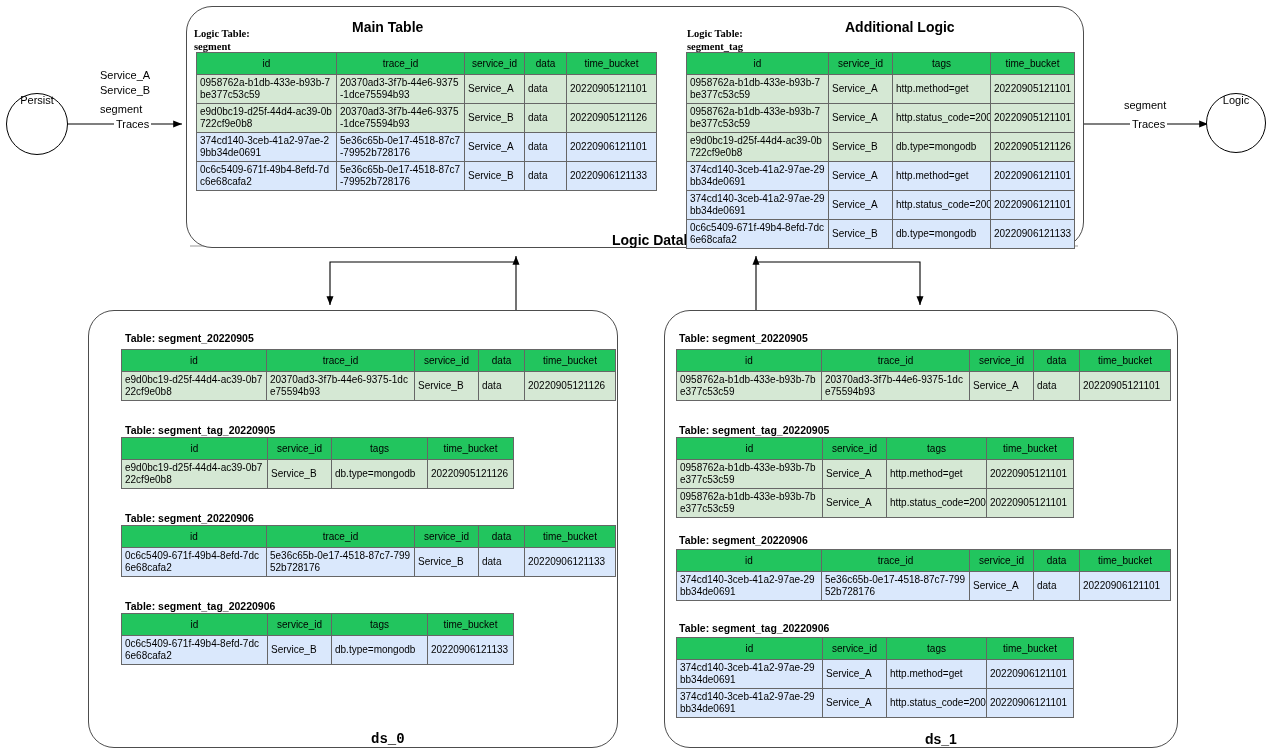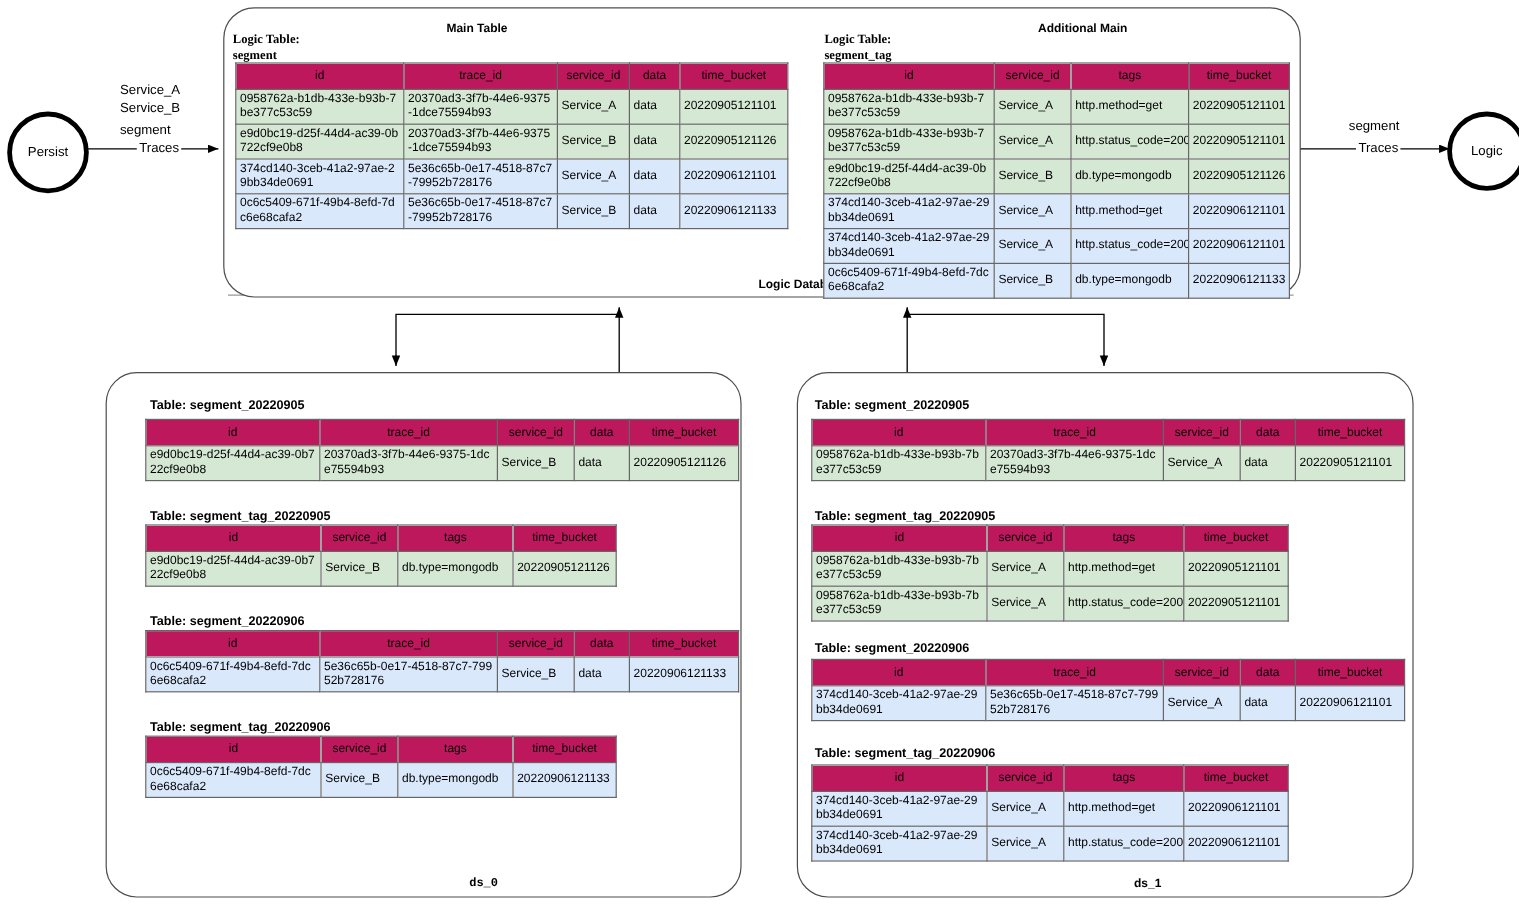--- a/index.html
+++ b/index.html
@@ -1,38 +1,38 @@
 <!DOCTYPE html>
 <html><head>
 <meta charset="utf-8">
 <style>
   html,body{margin:0;padding:0;background:#ffffff;}
   body{width:1266px;height:756px;position:relative;overflow:hidden;
        font-family:"Liberation Sans","DejaVu Sans",sans-serif;color:#000;}
   .stage{position:absolute;left:0;top:0;width:1266px;height:756px;}
   svg.wires{position:absolute;left:0;top:0;width:1266px;height:756px;pointer-events:none;}
 
-  .node-circle{position:absolute;border:4px solid #000000;border-radius:50%;
-    background:#fff;display:flex;align-items:center;justify-content:center;
+  .node-circle{position:absolute;border:1px solid #000000;border-radius:50%;
+    background:#fff;display:flex;justify-content:center;
     font-size:11px;color:#000;}
 
   .edge-label{position:absolute;font-size:11px;color:#000;white-space:pre;line-height:15px;}
 
   .panel{position:absolute;border:1px solid #4d4d4d;border-radius:26px;background:#fff;}
 
-  .panel-title{position:absolute;font-size:10px;font-weight:bold;color:#000;margin-left:20px;}
+  .panel-title{position:absolute;font-size:14px;font-weight:bold;color:#000;}
   .section-title{position:absolute;font-size:10.5px;font-weight:bold;color:#000;white-space:pre;}
   .logic-label{position:absolute;font-size:10.5px;font-weight:bold;color:#000;
      white-space:pre;line-height:13px;font-family:Liberation Serif, serif;}
 
   table.grid{position:absolute;border-collapse:collapse;table-layout:fixed;
      font-size:10px;color:#000;background:#fff;}
   table.grid th, table.grid td{border:1px solid #666666;padding:2px 3px;
      font-weight:normal;line-height:12px;vertical-align:middle;overflow:hidden;}
-  table.grid th{background:#be185d;text-align:center;height:17px;margin-top:30px;}
+  table.grid th{background:#22c55e;text-align:center;height:17px;margin-top:30px;}
   table.grid td{text-align:left;}
   tr.green td{background:#d5e8d4;}
   tr.blue  td{background:#dae8fc;}
   td.wrapid{word-break:break-all;}
 </style>
 </head>
 <body>
 
 <div class="stage">
 
@@ -70,21 +70,21 @@
 
   <div class="node-circle" style="left:1206px;top:93px;width:58px;height:58px;">
     <span>Logic</span>
   </div>
   <div class="edge-label" style="left:1124px;top:98px;">segment</div>
   <div class="edge-label" style="left:1130px;top:117px;background:#fff;padding:0 2px;">Traces</div>
 
   <div class="panel" style="left:186px;top:6px;width:896px;height:240px;"></div>
 
   <div class="panel-title" style="left:352px;top:19px;">Main Table</div>
-  <div class="panel-title" style="left:845px;top:19px;">Additional  Main</div>
+  <div class="panel-title" style="left:845px;top:19px;">Additional  Logic</div>
   <div class="panel-title" style="left:612px;top:232px;">Logic Database</div>
 
   <div class="logic-label" style="left:194px;top:27px;">Logic Table:
 segment</div>
   <div class="logic-label" style="left:687px;top:27px;">Logic Table:
 segment_tag</div>
 
   <table class="grid" style="left:196px;top:52px;width:460px;">
     <colgroup>
         <col style="width:140px">

